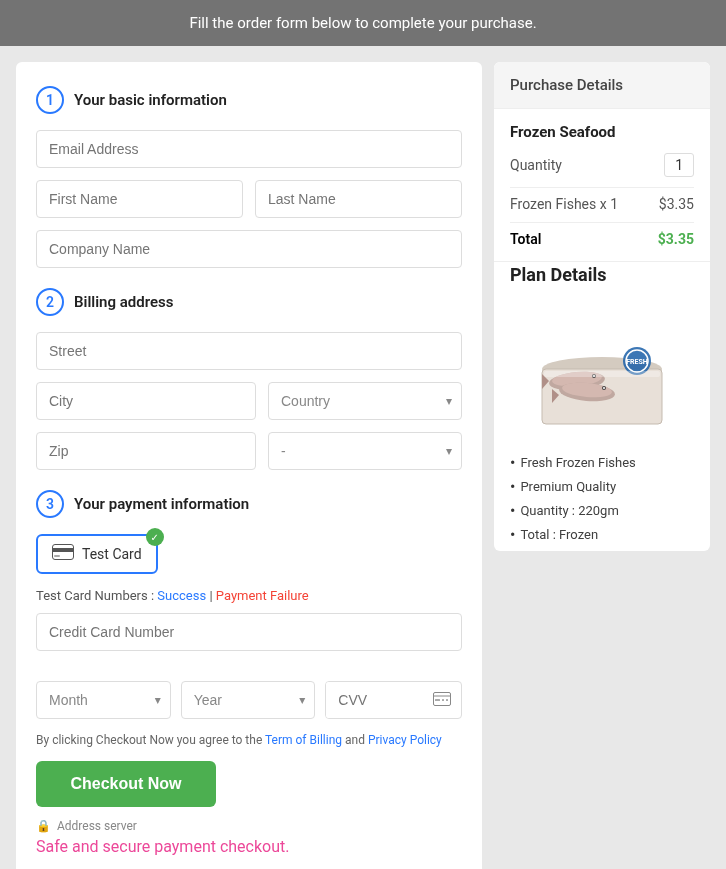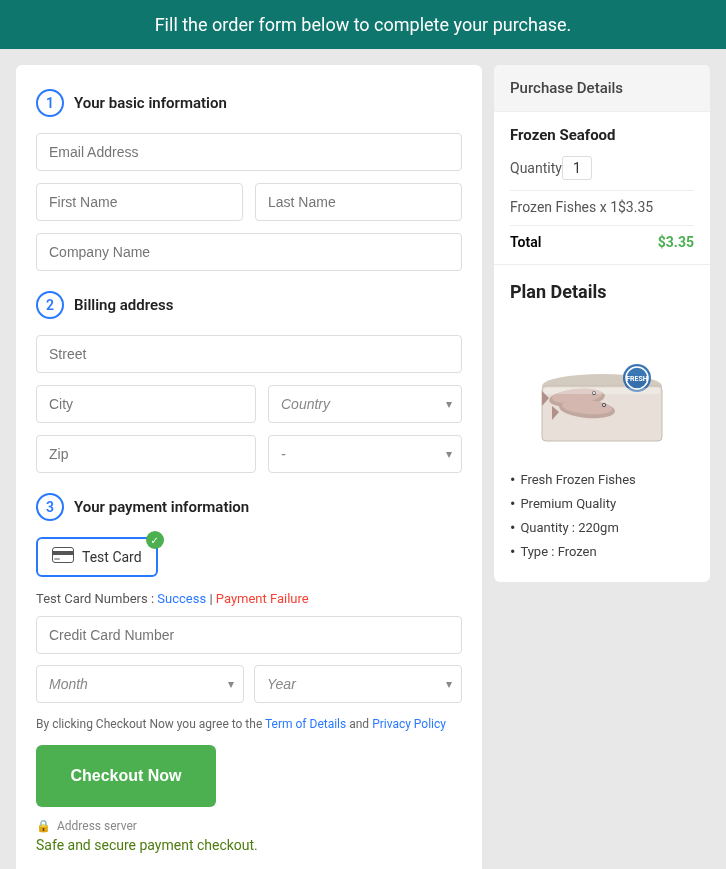--- a/index.html
+++ b/index.html
@@ -10,25 +10,25 @@
       justify-content: center;
       align-items: flex-start;
       min-height: 100vh;
     }
     .page-wrapper {
       width: 726px;
       min-height: 869px;
       background: #e8e8e8;
     }
     .top-banner {
-      background: #0f766e;
+      background: #737373;
       color: white;
       text-align: center;
       padding: 14px 20px;
-      font-size: 18px;
+      font-size: 15px;
       font-weight: 400;
     }
     .main-content {
       display: flex;
       gap: 0;
       padding: 16px;
       background: #e8e8e8;
     }
     .left-panel {
       flex: 1;
@@ -100,21 +100,20 @@
     
     .select-wrapper {
       flex: 1;
       position: relative;
     }
     .select-wrapper select {
       appearance: none;
       -webkit-appearance: none;
       padding-right: 46px;
       cursor: pointer;
-      font-style: italic;
     }
     .select-wrapper::after {
       content: '▾';
       position: absolute;
       right: 10px;
       top: 50%;
       transform: translateY(-50%);
       color: #888;
       pointer-events: none;
       font-size: 12px;
@@ -161,21 +160,21 @@
       margin-bottom: 10px;
     }
     .test-card-note a {
       color: #2979ff;
       text-decoration: none;
     }
     .test-card-note a.failure {
       color: #f44336;
     }
     .cc-input {
-      margin-bottom: 11px;
+      margin-bottom: 30px;
     }
     .cc-row {
       display: flex;
       gap: 10px;
       align-items: center;
       margin-bottom: 14px;
     }
     .cvv-wrapper {
       display: flex;
       align-items: center;
@@ -202,39 +201,39 @@
     }
     .terms-text a {
       color: #2979ff;
       text-decoration: none;
     }
     .checkout-btn {
       background: #4caf50;
       color: white;
       border: none;
       border-radius: 6px;
-      padding: 22px 30px;
+      padding: 14px 30px;
       font-size: 16px;
       font-weight: 600;
       cursor: pointer;
       width: auto;
       min-width: 180px;
       margin-bottom: 12px;
     }
     .secure-row {
       display: flex;
       align-items: center;
       gap: 6px;
       color: #888;
       font-size: 12px;
       margin-bottom: 4px;
     }
     .secure-note {
-      font-size: 14px;
-      color: #4d7c0f;
+      font-size: 16px;
+      color: #ec4899;
     }
     
     .purchase-details-header {
       background: #f5f5f5;
       padding: 14px 16px;
       border-radius: 6px 6px 0 0;
       font-size: 15px;
       color: #444;
       font-weight: 500;
       border-bottom: 1px solid #eee;
@@ -243,20 +242,21 @@
       padding: 14px 16px;
     }
     .product-name {
       font-size: 15px;
       font-weight: 700;
       color: #222;
       margin-bottom: 12px;
     }
     .detail-row {
       display: flex;
+      justify-content: space-between;
       align-items: center;
       margin-bottom: 10px;
       font-size: 14px;
       color: #555;
     }
     .quantity-box {
       border: 1px solid #ddd;
       padding: 3px 10px;
       border-radius: 3px;
       font-size: 14px;
@@ -271,21 +271,21 @@
       display: flex;
       justify-content: space-between;
       font-size: 14px;
       font-weight: 600;
     }
     .total-amount {
       color: #4caf50;
       font-weight: 700;
     }
     .plan-details-section {
-      padding: 16px 16px;
+      padding: 2px 16px;
       border-top: 1px solid #eee;
     }
     .plan-title {
       font-size: 18px;
       font-weight: 700;
       color: #222;
       margin-bottom: 14px;
     }
     .fish-box-img {
       width: 100%;
@@ -421,25 +421,37 @@
             </select>
           </div>
           <div class="select-wrapper">
             <select>
               <option>Year</option>
               <option>2024</option>
               <option>2025</option>
               <option>2026</option>
             </select>
           </div>
+          <div class="cvv-wrapper">
+            <input type="text" placeholder="CVV" style="">
+            <span class="cvv-icon">
+              <svg width="18" height="14" viewBox="0 0 18 14" fill="none">
+                <rect x="0.5" y="0.5" width="17" height="13" rx="1.5" stroke="#888"></rect>
+                <line x1="0" y1="4" x2="18" y2="4" stroke="#888"></line>
+                <rect x="2" y="7" width="5" height="2" rx="0.5" fill="#aaa"></rect>
+                <rect x="9" y="7" width="2" height="2" rx="0.5" fill="#aaa"></rect>
+                <rect x="13" y="7" width="2" height="2" rx="0.5" fill="#aaa"></rect>
+              </svg>
+            </span>
+          </div>
         </div>
 
         <div class="terms-text">
           <span>By clicking Checkout Now you agree to the </span>
-          <a href="#">Term of Details</a>
+          <a href="#">Term of Billing</a>
           <span> and </span>
           <a href="#">Privacy Policy</a>
         </div>
 
         <button class="checkout-btn">
           <span>Checkout Now</span>
         </button>
 
         <div class="secure-row">
           <span>🔒</span>
@@ -501,18 +513,18 @@
             <polygon points="37,86 30,80 30,94" fill="#b09088"></polygon>
 
             <rect x="22" y="62" width="116" height="6" rx="2" fill="white" opacity="0.3"></rect>
           </svg>
         </div>
 
         <ul class="plan-features">
           <li>Fresh Frozen Fishes</li>
           <li>Premium Quality</li>
           <li>Quantity : 220gm</li>
-          <li>Type : Frozen</li>
+          <li>Total : Frozen</li>
         </ul>
       </div>
     </div>
   </div>
 </div>
 
 </body></html>

